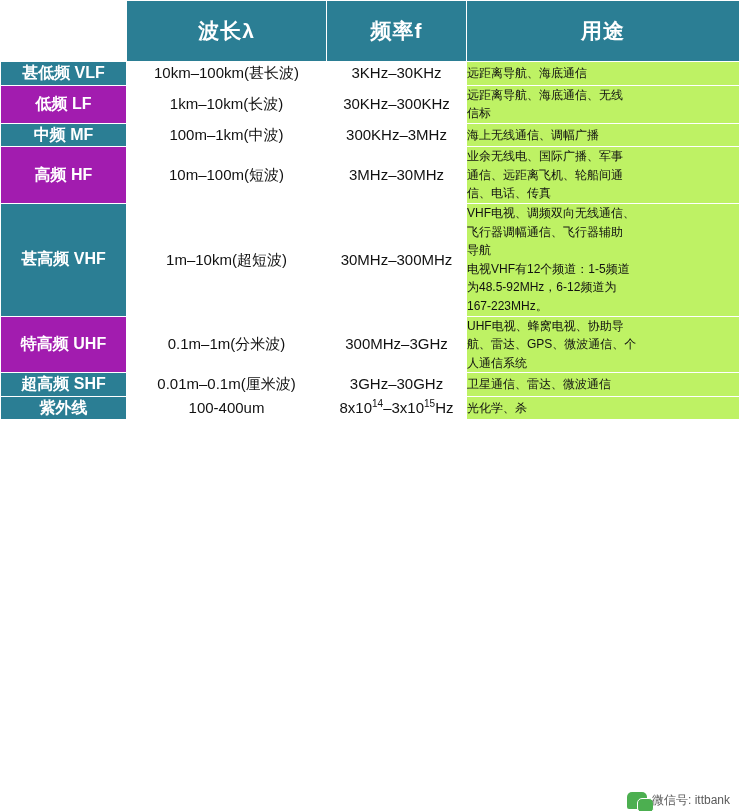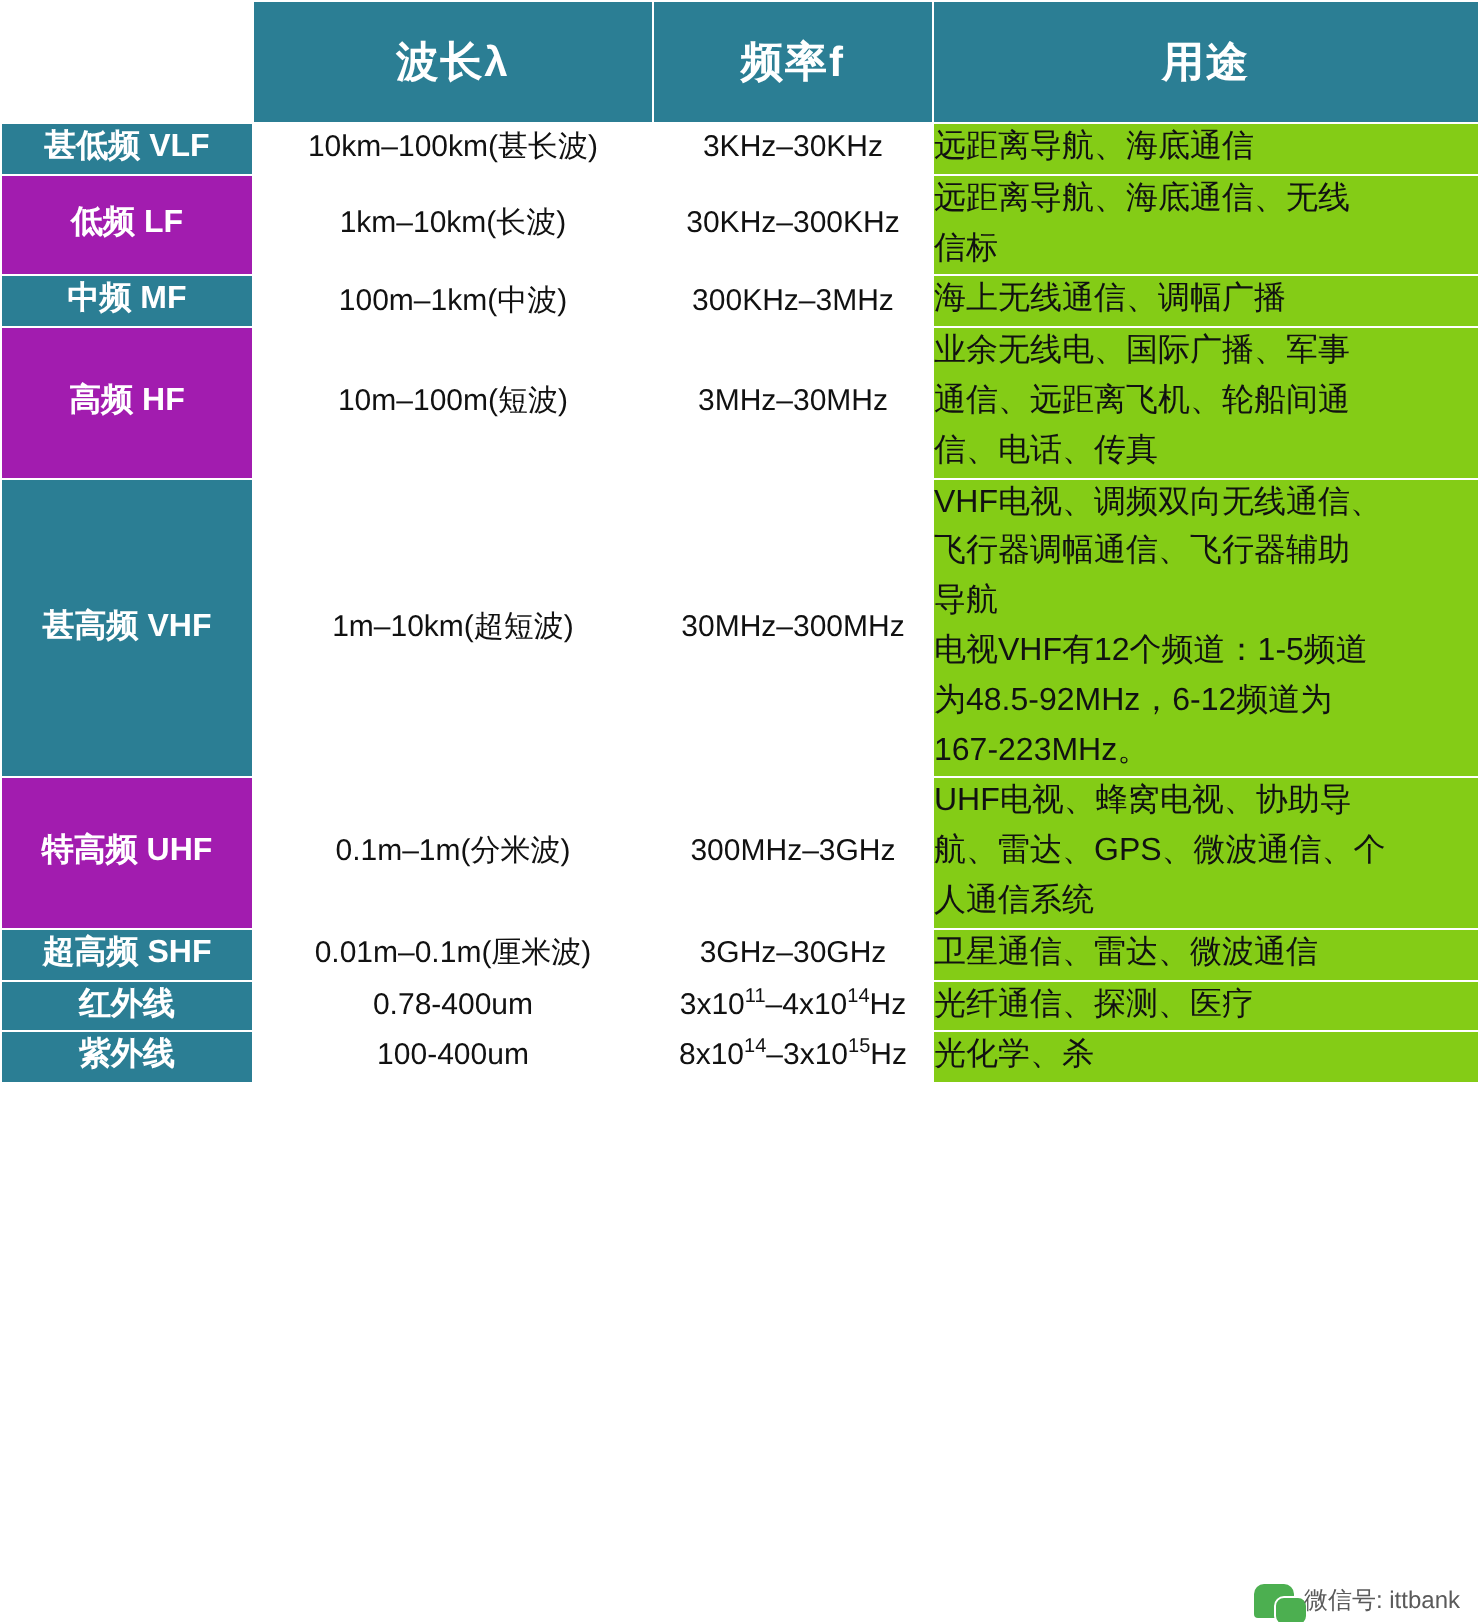--- a/index.html
+++ b/index.html
@@ -61,23 +61,23 @@
   
   .val {
     background: #ffffff;
     color: #111111;
     font-size: 15px;
     text-align: center;
     padding: 8px 6px;
     line-height: 1.5;
   }
   .use {
-    background: #84cc16;
+    background: #bef264;
     color: #111111;
-    font-size: 16px;
+    font-size: 12px;
     text-align: left;
     padding: 8px 10px;
     line-height: 1.55;
   }
   .use .line { display: block; }
 
   sup {
     font-size: 10px;
     vertical-align: super;
     line-height: 0;
@@ -199,28 +199,20 @@
       </tr>
       <tr>
         <td class="lbl dark">超高频 SHF</td>
         <td class="val">0.01m–0.1m(厘米波)</td>
         <td class="val">3GHz–30GHz</td>
         <td class="use">
           <span class="line">卫星通信、雷达、微波通信</span>
         </td>
       </tr>
       <tr>
-        <td class="lbl dark">红外线</td>
-        <td class="val">0.78-400um</td>
-        <td class="val"><span>3x10</span><sup>11</sup><span>–4x10</span><sup>14</sup><span>Hz</span></td>
-        <td class="use">
-          <span class="line">光纤通信、探测、医疗</span>
-        </td>
-      </tr>
-      <tr>
         <td class="lbl dark">紫外线</td>
         <td class="val">100-400um</td>
         <td class="val"><span>8x10</span><sup>14</sup><span>–3x10</span><sup>15</sup><span>Hz</span></td>
         <td class="use">
           <span class="line">光化学、杀</span>
         </td>
       </tr>
     </tbody>
 </table>
 

